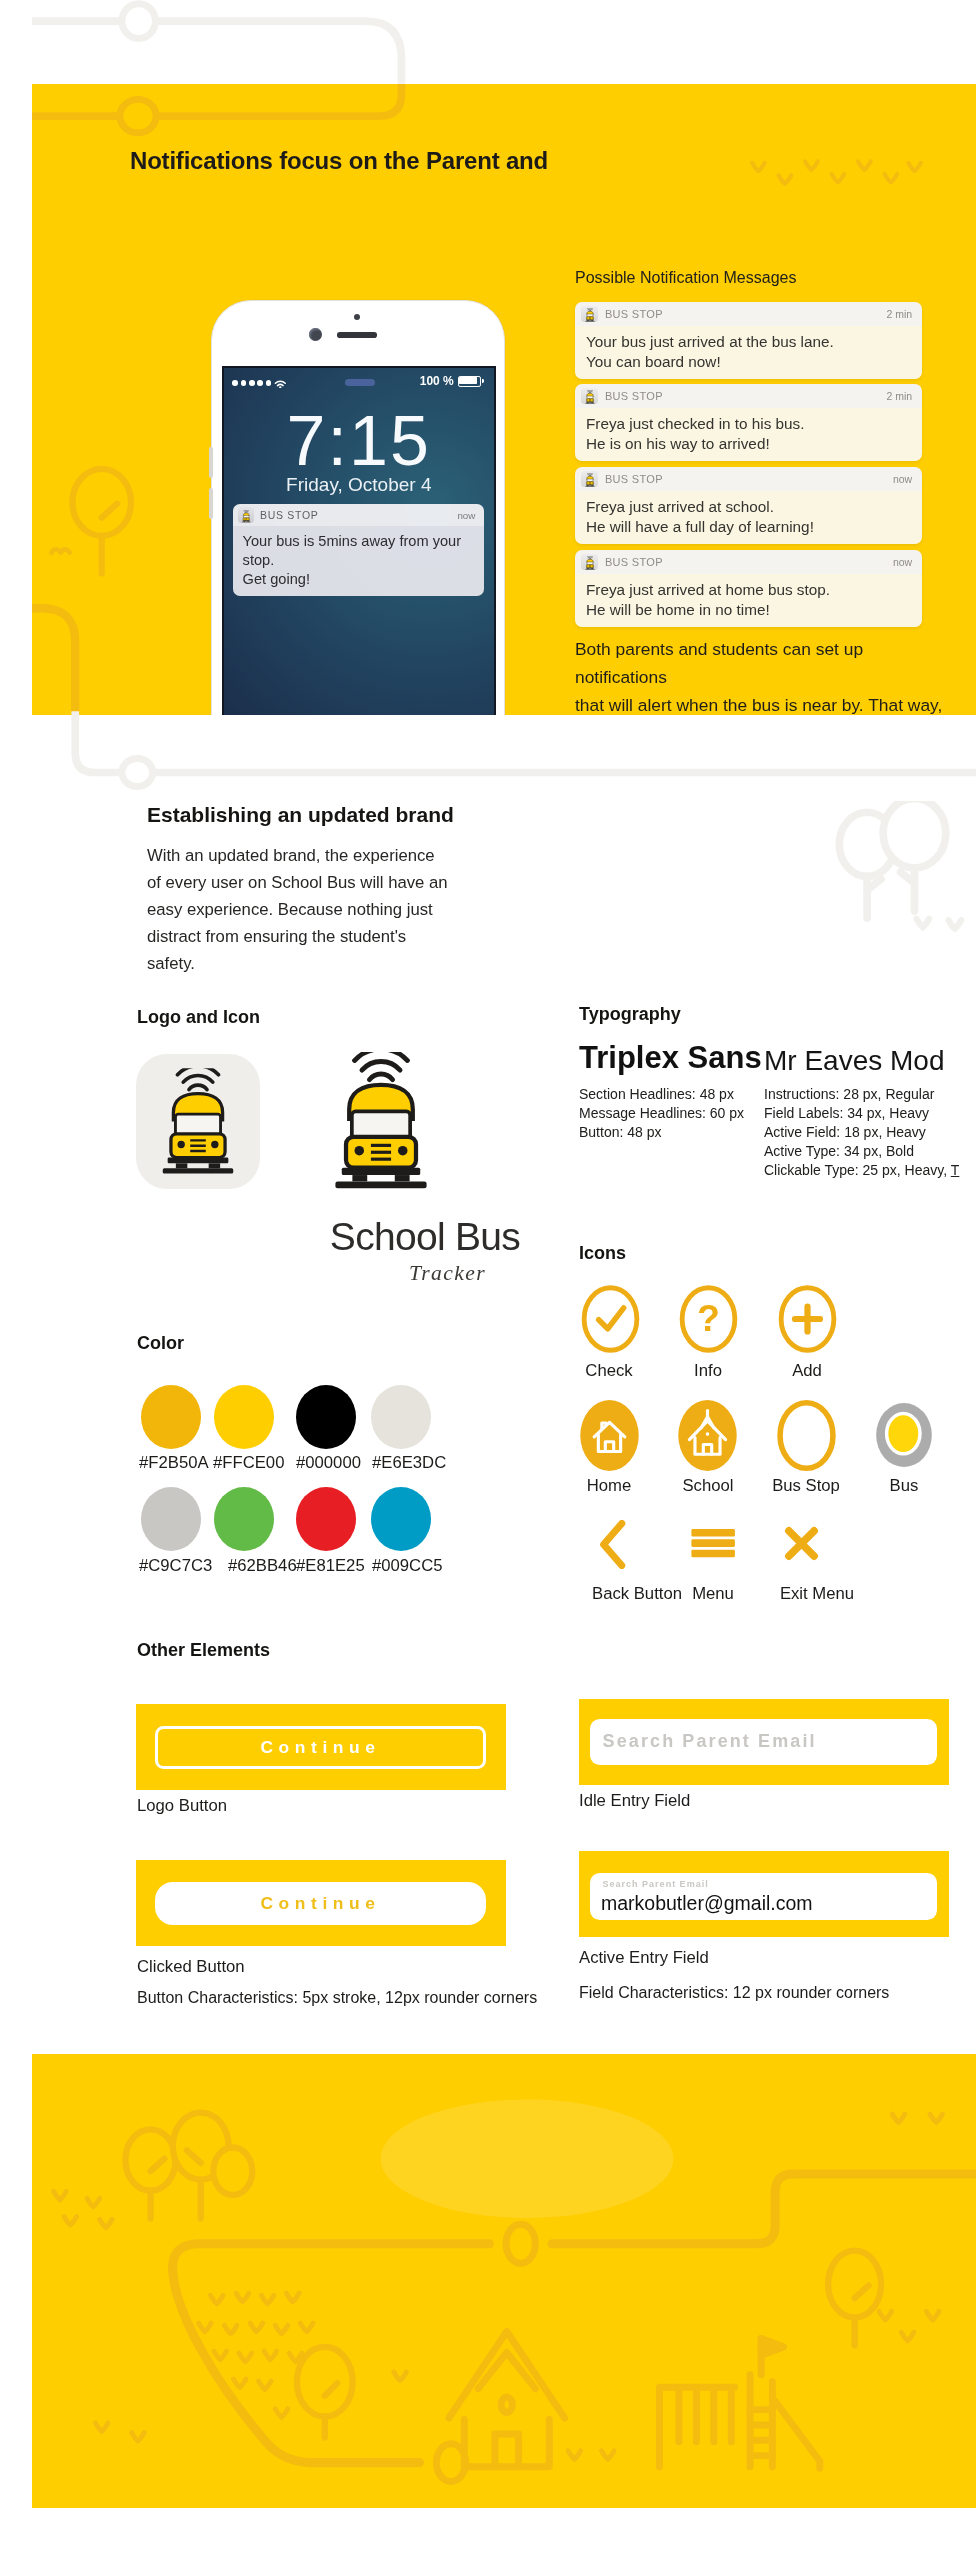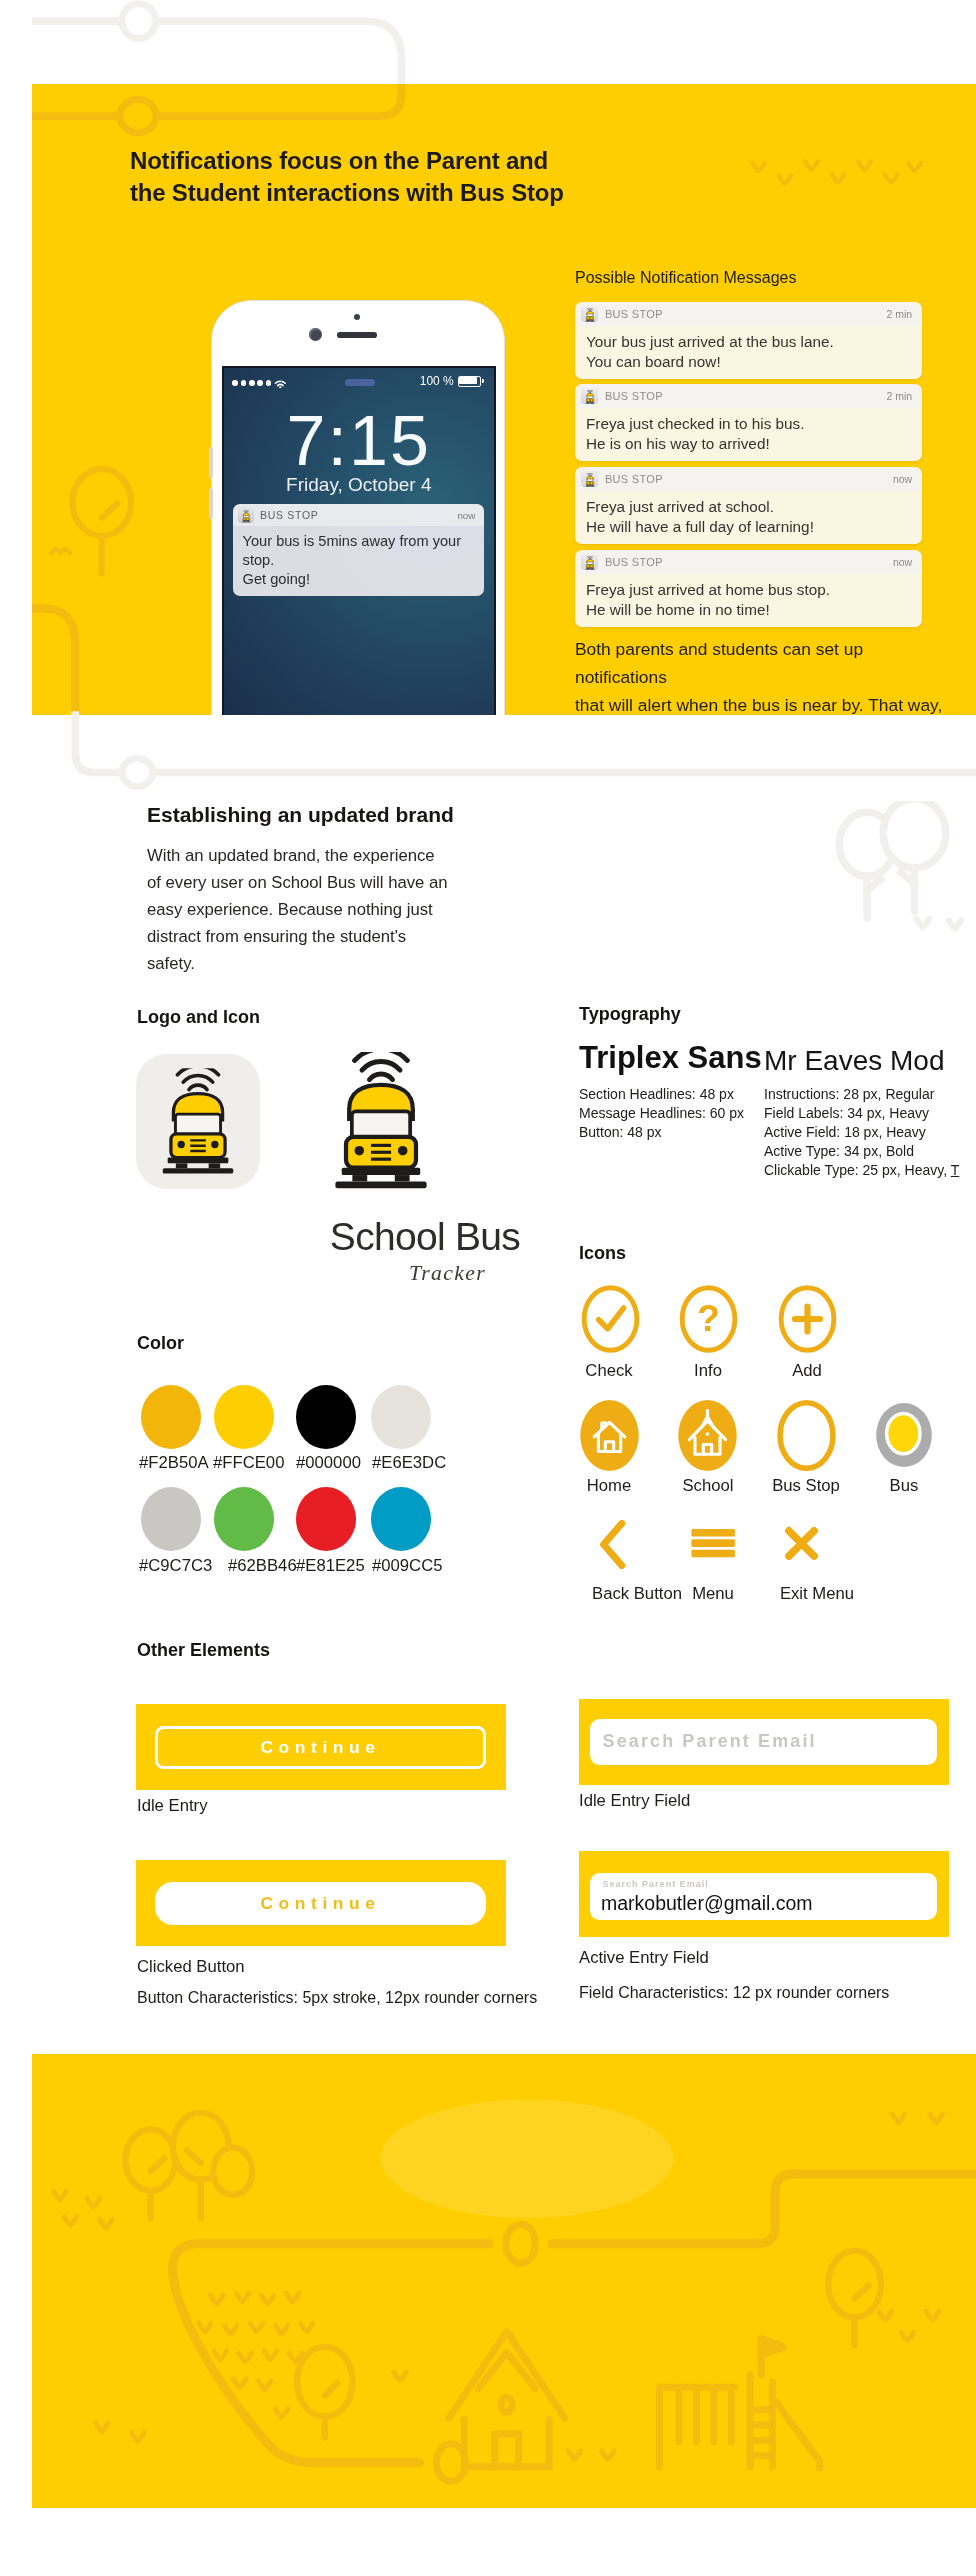--- a/index.html
+++ b/index.html
@@ -24,21 +24,21 @@
          border:1.4px solid #E3E1DD;box-sizing:border-box;box-shadow:0 0 0 0.7px rgba(0,0,0,.03);}
   .phone-topdot{left:142px;top:13.2px;width:6.3px;height:6.3px;border-radius:50%;background:#3d4047;}
   .phone-camera{left:97px;top:27px;width:13.2px;height:13.2px;border-radius:50%;background:#42464f;box-shadow:inset 1.4px 1.4px 2.1px #6d7586;}
   .phone-speaker{left:125px;top:31px;width:40px;height:5.6px;border-radius:2.8px;background:#33353b;}
   .phone-sidebtn{left:-3.5px;width:4.2px;height:31px;border-radius:2.1px;background:#d9d6d1;}
   .screen{left:9.8px;top:65px;width:274px;height:472px;border:2.1px solid #111823;box-sizing:border-box;
           background:radial-gradient(circle at 76% 30%, #2B6278 0%, #21425E 45%, #161F3C 100%);}
   .sb-dots{left:8.4px;top:12px;display:flex;gap:2.8px;}
   .sb-dot{width:5.6px;height:5.6px;border-radius:50%;background:#fff;}
   .sb-pill{left:121px;top:10.5px;width:30px;height:7.7px;border-radius:4.2px;background:#4A639C;}
-  .sb-batt-text{right:40px;top:6.3px;font-size:12px;color:#fff;}
+  .sb-batt-text{right:40px;top:6.3px;font-size:12px;color:#fff;font-weight:bold;}
   .sb-batt{right:12.6px;top:7.7px;width:21.6px;height:9.8px;border:1.4px solid #fff;border-radius:2.1px;}
   .sb-batt:after{content:"";position:absolute;right:-3.5px;top:2.1px;width:2.1px;height:4.2px;background:#fff;border-radius:0 1.4px 1.4px 0;}
   .sb-batt-fill{position:absolute;left:0.7px;top:0.7px;width:17.4px;height:7px;background:#fff;border-radius:0.7px;}
   .lk-time{left:0;width:100%;top:33px;text-align:center;font-size:70px;font-weight:200;color:#F7FAFC;letter-spacing:2.1px;}
   .lk-date{left:0;width:100%;top:106px;text-align:center;font-size:19px;color:#EAF0F4;}
   .lock-card{left:9px;top:136px;width:251px;}
   .lock-head{height:22px;background:rgba(240,240,244,.96);border-radius:7px 7px 0 0;display:flex;align-items:center;padding:0 8.4px 0 5.6px;}
   .lock-appicon{width:15.3px;height:15.3px;border-radius:3.5px;background:linear-gradient(#e5e5e9,#cbcbd1);display:flex;align-items:flex-end;justify-content:center;overflow:hidden;}
   .lock-appicon svg{width:10.5px;height:12.6px;}
   .lock-app{margin-left:6.3px;font-size:10.5px;color:#5e5e62;letter-spacing:0.7px;}
@@ -136,21 +136,20 @@
             <use href="#tuft" transform="translate(1156,128)"></use>
           <use href="#tuft" transform="translate(1194,110)"></use>
             <use href="#tuft" transform="translate(1232,128)"></use>
           <use href="#tuft" transform="translate(1266,112)"></use>
         </g>
       </g>
     </svg>
 
     <div class="abs hero-heading">
       <div>Notifications focus on the Parent and</div>
-      <div>the Student interactions with Bus Stop</div>
     </div>
 
     <div class="abs phone">
       <div class="abs phone-sidebtn" style="top:146px"></div>
       <div class="abs phone-sidebtn" style="top:187px"></div>
       <div class="abs phone-topdot"></div>
       <div class="abs phone-camera"></div>
       <div class="abs phone-speaker"></div>
       <div class="abs screen">
         <div class="abs sb-dots">
@@ -403,21 +402,21 @@
   <div class="abs swatch-label" style="left:107px;top:1556px">#C9C7C3</div>
   <div class="abs swatch-label" style="left:196px;top:1556px">#62BB46</div>
   <div class="abs swatch-label" style="left:264px;top:1556px">#E81E25</div>
   <div class="abs swatch-label" style="left:340px;top:1556px">#009CC5</div>
 
   <div class="abs sec-title" style="left:105px;top:1640px">Other Elements</div>
 
   <div class="abs panel" style="left:104px;top:1704px">
     <button class="btn-idle">Continue</button>
   </div>
-  <div class="abs el-label" style="left:105px;top:1796px">Idle Entry</div>
+  <div class="abs el-label" style="left:105px;top:1796px">Logo Button</div>
 
   <div class="abs panel" style="left:104px;top:1860px">
     <button class="btn-clicked">Continue</button>
   </div>
   <div class="abs el-label" style="left:105px;top:1957px">Clicked Button</div>
   <div class="abs el-note" style="left:105px;top:1989px">Button Characteristics: 5px stroke, 12px rounder corners</div>
 
   <div class="abs panel" style="left:547px;top:1699px">
     <input class="input-idle" type="text" placeholder="Search Parent Email" style="">
   </div>

